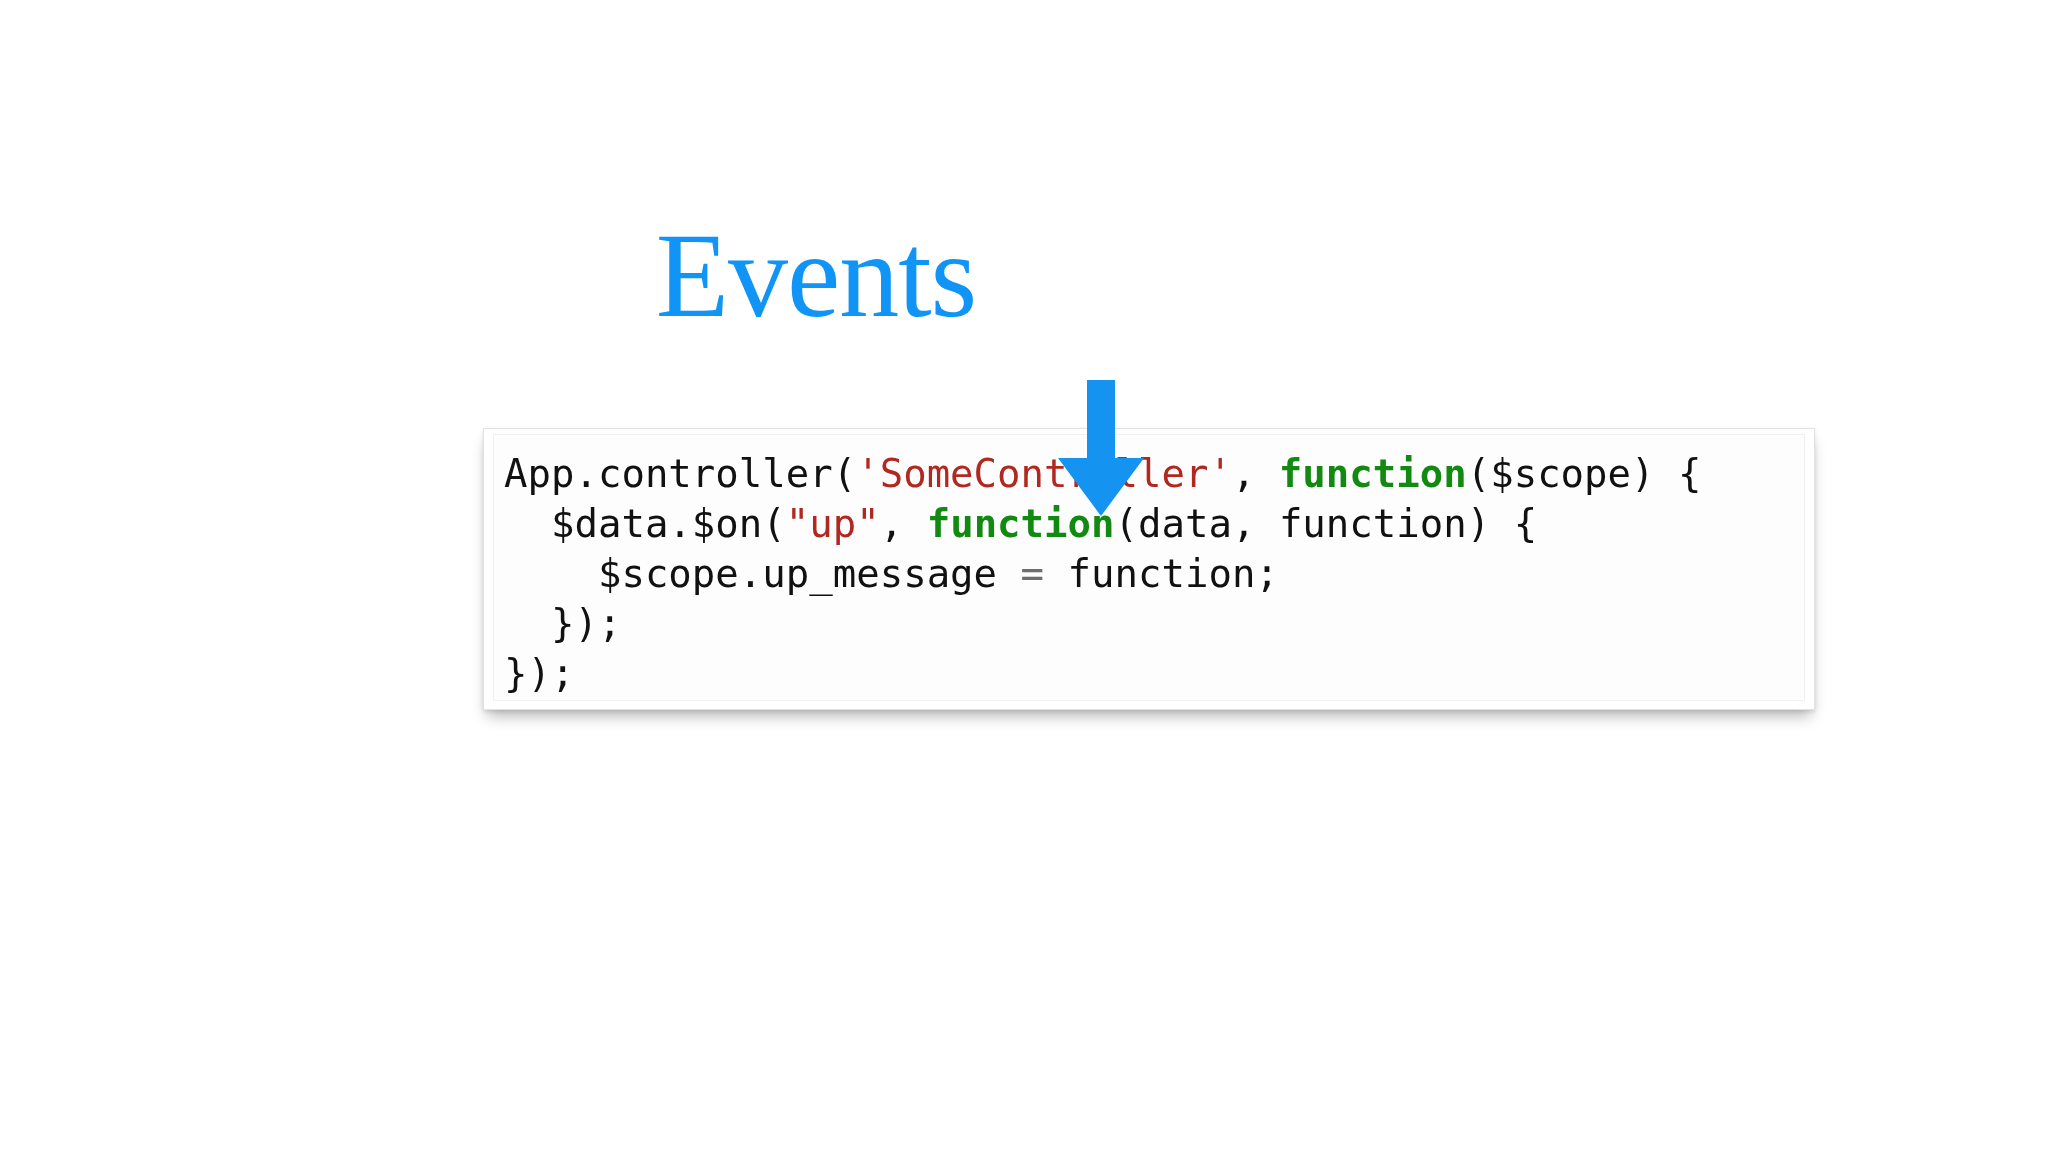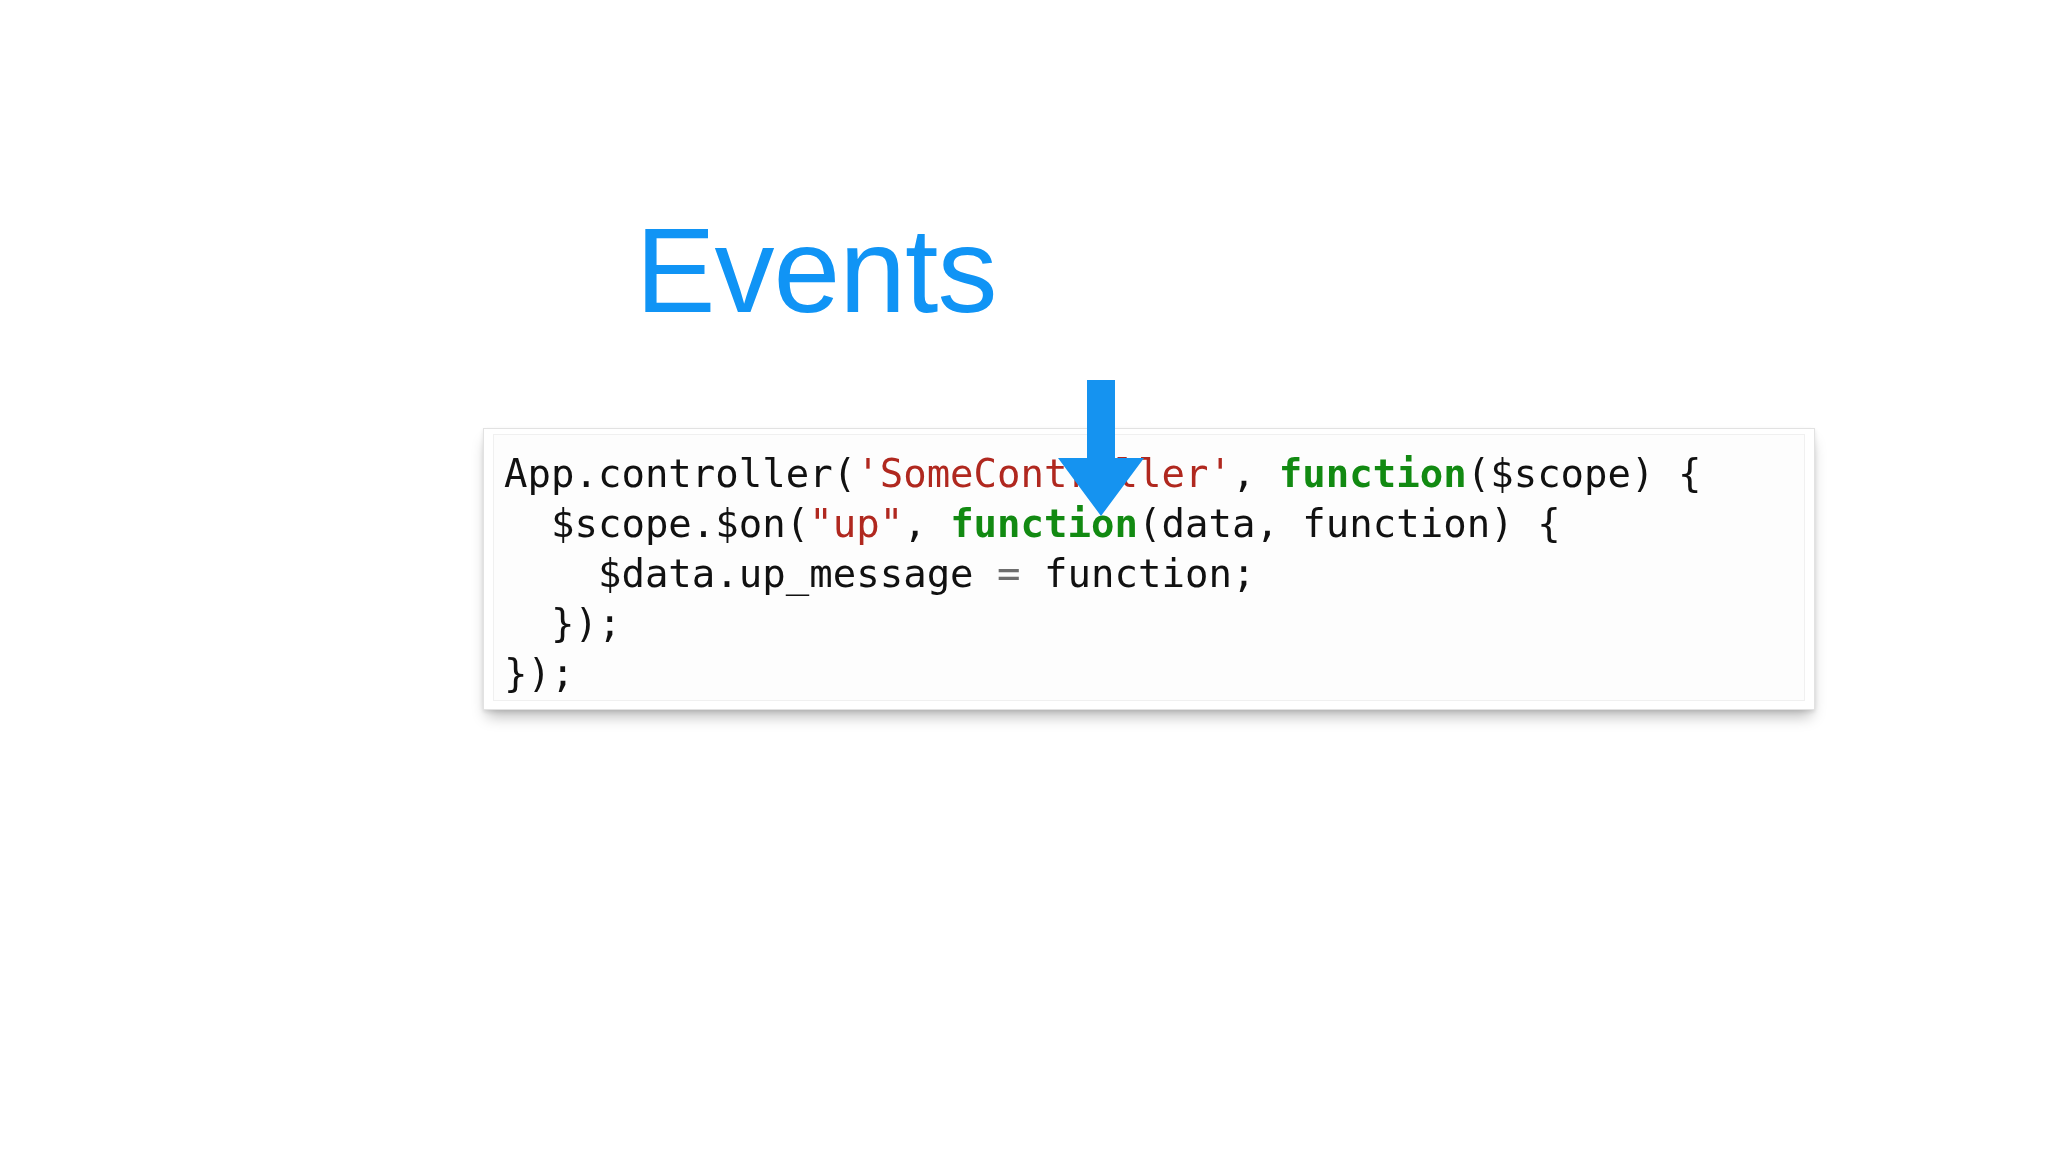--- a/index.html
+++ b/index.html
@@ -19,24 +19,24 @@
   .slide {
     position: absolute;
     inset: 0;
     background: #ffffff;
   }
 
   
   .slide-title {
     position: absolute;
     left: 0;
-    top: 210px;
+    top: 216px;
     width: 1632px;
     text-align: center;
-    font-family: Liberation Sans, sans-serif;
+    font-family: Liberation Serif, serif;
     font-size: 120px;
     line-height: 120px;
     font-weight: 400;
     color: #1094f5;
     letter-spacing: -1px;
     white-space: pre;
   }
 
   
   .code-card {
@@ -111,22 +111,22 @@
 </head>
 <body style="background: rgb(255, 255, 255);">
 
 <div class="slide">
 
   <div class="slide-title" style="color: rgb(16, 148, 245);">Events</div>
 
   <div class="code-card">
     <div class="code-inner">
       <pre class="code-pre"><span><span class="tok-plain" style="color: rgb(17, 17, 17);">App.controller(</span><span class="tok-str" style="color: rgb(176, 40, 31);">'SomeController'</span><span class="tok-plain" style="color: rgb(17, 17, 17);">, </span><span class="tok-kw" style="color: rgb(18, 138, 18);">function</span><span class="tok-plain" style="color: rgb(17, 17, 17);">($scope) {</span></span>
-<span>  <span class="tok-plain" style="color: rgb(17, 17, 17);">$scope.$on(</span><span class="tok-str" style="color: rgb(176, 40, 31);">"up"</span><span class="tok-plain" style="color: rgb(17, 17, 17);">, </span><span class="tok-kw" style="color: rgb(18, 138, 18);">function</span><span class="tok-plain" style="color: rgb(17, 17, 17);">(data, function) {</span></span>
-<span>    <span class="tok-plain" style="color: rgb(17, 17, 17);">$data.up_message </span><span class="tok-op" style="color: rgb(110, 110, 110);">=</span><span class="tok-plain" style="color: rgb(17, 17, 17);"> function;</span></span>
+<span>  <span class="tok-plain" style="color: rgb(17, 17, 17);">$data.$on(</span><span class="tok-str" style="color: rgb(176, 40, 31);">"up"</span><span class="tok-plain" style="color: rgb(17, 17, 17);">, </span><span class="tok-kw" style="color: rgb(18, 138, 18);">function</span><span class="tok-plain" style="color: rgb(17, 17, 17);">(data, function) {</span></span>
+<span>    <span class="tok-plain" style="color: rgb(17, 17, 17);">$scope.up_message </span><span class="tok-op" style="color: rgb(110, 110, 110);">=</span><span class="tok-plain" style="color: rgb(17, 17, 17);"> function;</span></span>
 <span>  <span class="tok-plain" style="color: rgb(17, 17, 17);">});</span></span>
 <span><span class="tok-plain" style="color: rgb(17, 17, 17);">});</span></span></pre>
     </div>
   </div>
 
   <div class="arrow">
     <svg viewBox="0 0 86 136" width="86" height="136" aria-hidden="true">
       <polygon points="29,0 57,0 57,78 86,78 43,136 0,78 29,78" fill="#1593f0"></polygon>
     </svg>
   </div>

